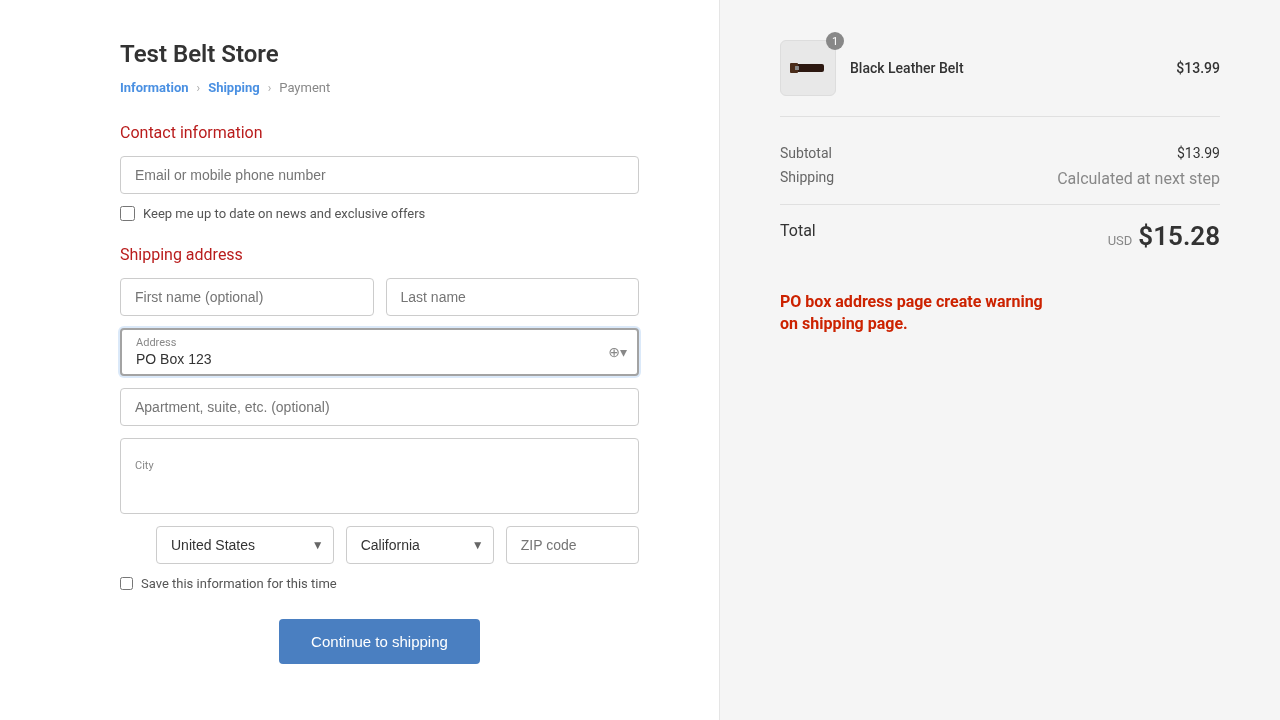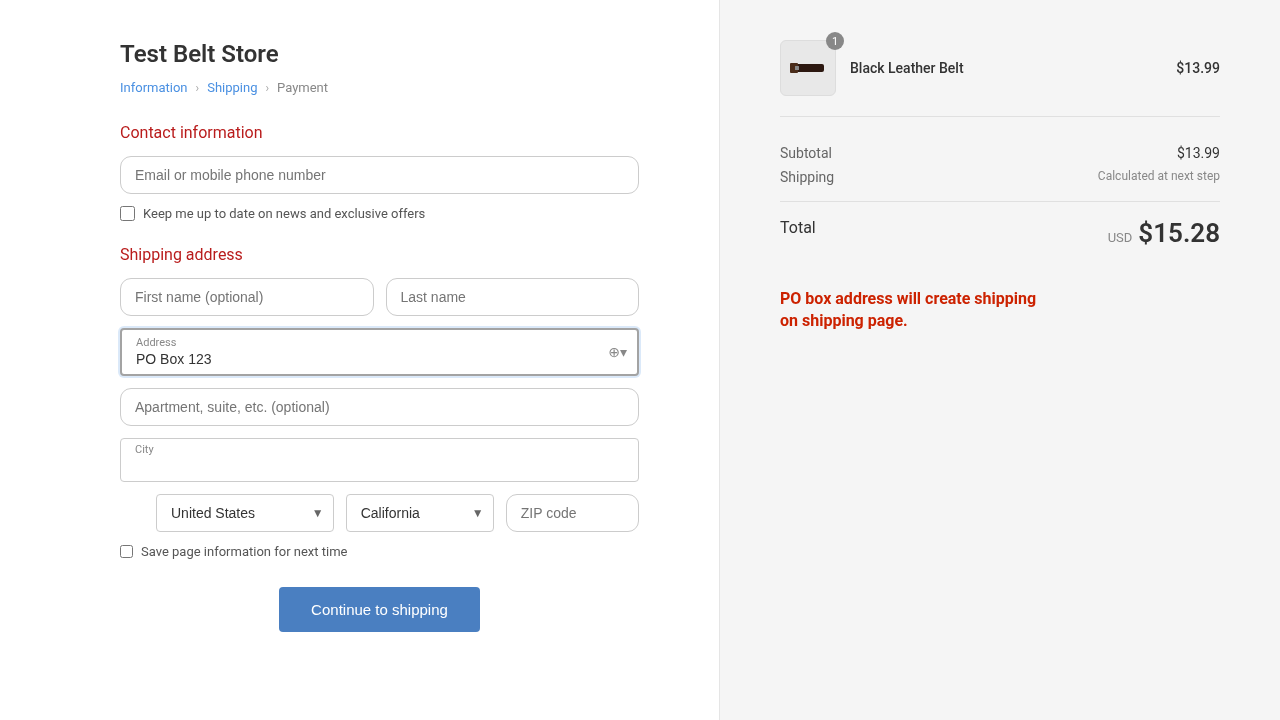--- a/index.html
+++ b/index.html
@@ -33,21 +33,21 @@
       gap: 8px;
       font-size: 13px;
       margin-bottom: 28px;
     }
     .breadcrumb-item {
       color: #4a90e2;
       cursor: pointer;
     }
     .breadcrumb-item.active {
       color: #4a90e2;
-      font-weight: 400;
+      font-weight: 700;
     }
     .breadcrumb-item.inactive {
       color: #888;
       cursor: default;
     }
     .breadcrumb-separator {
       color: #aaa;
       font-size: 12px;
     }
     .section-title {
@@ -56,21 +56,21 @@
       color: #b91c1c;
       margin-bottom: 14px;
     }
     .form-group {
       margin-bottom: 12px;
     }
     .form-input {
       width: 100%;
       padding: 10px 14px;
       border: 1px solid #ccc;
-      border-radius: 11px;
+      border-radius: 4px;
       font-size: 14px;
       color: #333;
       outline: none;
       background: #fff;
     }
     .input-with-label {
       position: relative;
       border: 2px solid #a3a3a3;
       border-radius: 4px;
       padding: 6px 40px 6px 14px;
@@ -240,21 +240,21 @@
     }
     .summary-label {
       color: #666;
     }
     .summary-value {
       color: #333;
     }
     .summary-value.muted {
       color: #888;
       font-style: normal;
-      font-size: 12px;
+      font-size: 16px;
     }
     .total-row {
       display: flex;
       justify-content: space-between;
       margin-top: 16px;
       padding-top: 16px;
       border-top: 1px solid #e0e0e0;
     }
     .total-label {
       font-size: 16px;
@@ -282,21 +282,21 @@
     .annotation-text {
       color: #cc2200;
       font-size: 16px;
       font-weight: 700;
       line-height: 1.4;
       text-align: left;
     }
     .field-placeholder {
       display: flex;
       align-items: flex-end;
-      padding: 4px 14px;
+      padding: 20px 14px;
       border: 1px solid #ccc;
       border-radius: 4px;
       background: #fff;
     }
     .field-label-float {
       font-size: 11px;
       color: #888;
       display: block;
       margin-bottom: 2px;
     }
@@ -371,21 +371,21 @@
       </select>
       <span class="select-arrow">▼</span>
     </div>
     <div class="col-small">
       <input class="form-input" type="text" placeholder="ZIP code" style="">
     </div>
   </div>
 
   <div class="save-row">
     <input type="checkbox" id="save-info" style="">
-    <label class="checkbox-label" for="save-info">Save page information for next time</label>
+    <label class="checkbox-label" for="save-info">Save this information for this time</label>
   </div>
 
   <div style="text-align:center;">
     <button class="continue-btn">Continue to shipping</button>
   </div>
 </div>
 
 <div class="right-panel">
   <div class="product-item">
     <div class="product-image-wrap">
@@ -416,18 +416,18 @@
     <span class="total-label">Total</span>
     <div class="total-value-wrap">
       <span class="total-currency">USD</span>
       <span class="total-amount">$15.28</span>
     </div>
   </div>
 
   <div class="annotation-area">
     <div style="display:flex;align-items:flex-start;gap:12px;">
       <div>
-        <p class="annotation-text">PO box address will create shipping</p>
+        <p class="annotation-text">PO box address page create warning</p>
         <p class="annotation-text">on shipping page.</p>
       </div>
     </div>
   </div>
 </div>
 
 </body></html>

